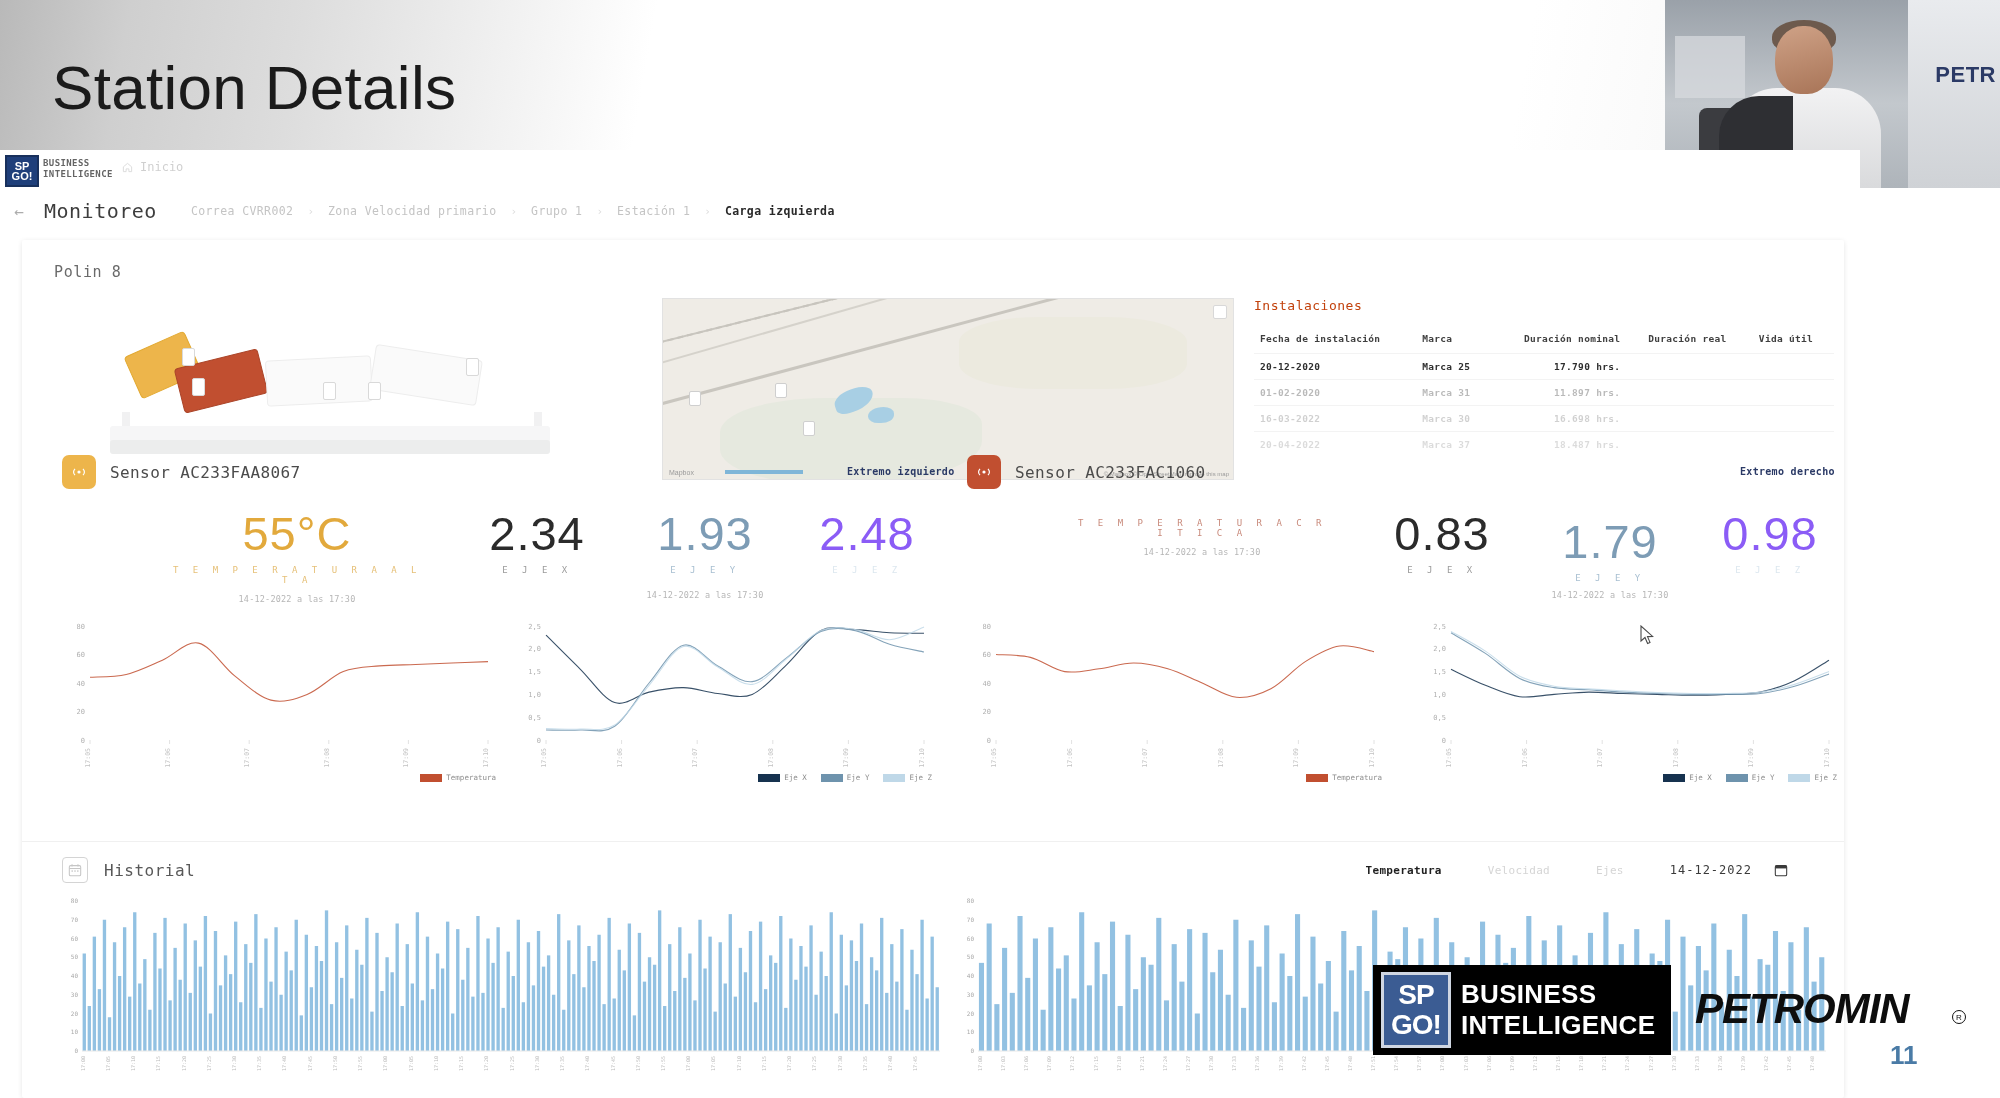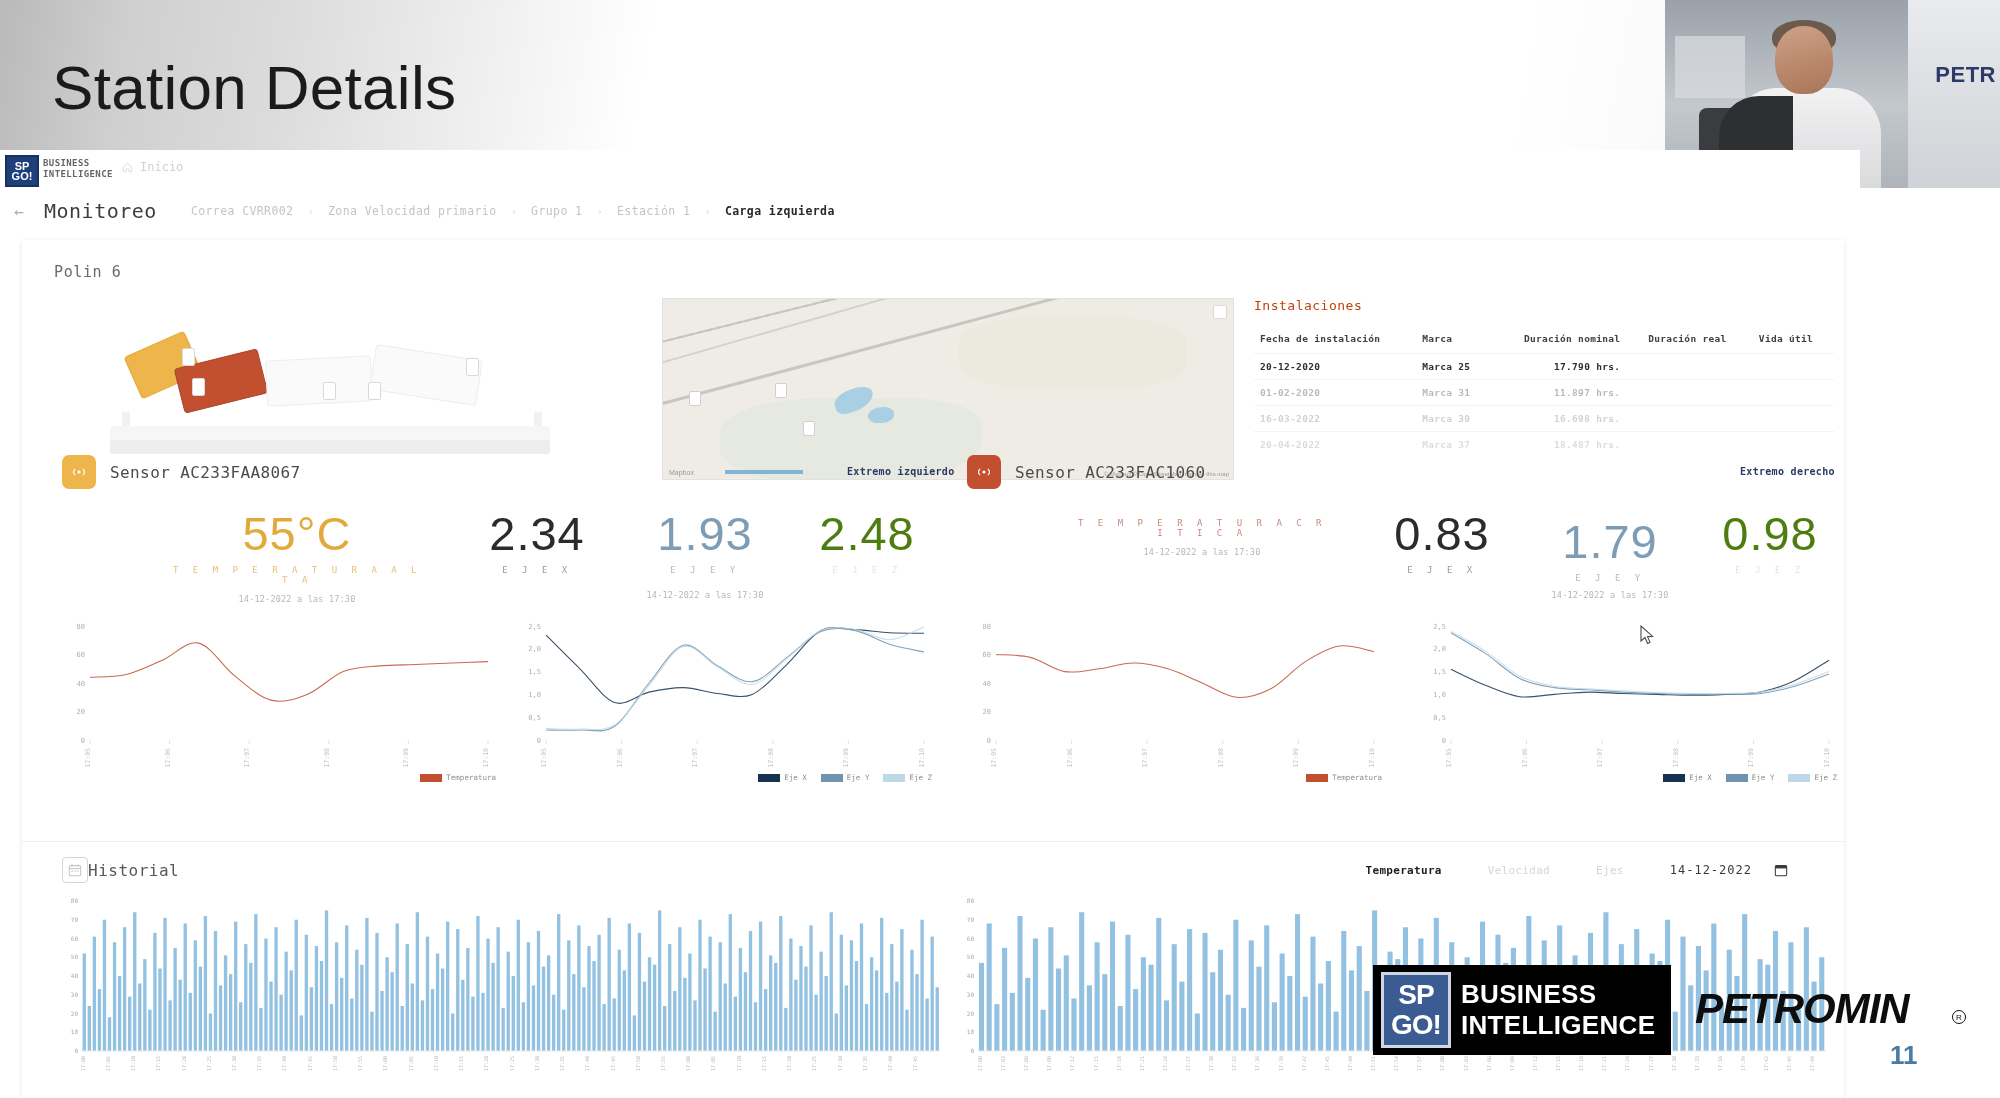--- a/index.html
+++ b/index.html
@@ -250,21 +250,21 @@
   .metric .lbl {
     margin-top: 8px; font-size:9px; letter-spacing: 4.5px;
   }
   .metric .ts {
     margin-top: 9px; font-size:8.5px; color:#b6b6b6; letter-spacing:.2px;
   }
   .c-amber { color:#e2a93c; }
   .c-red { color:#c1573a; }
   .c-dark { color:#2b2b2b; }
   .c-mid { color:#7d9cb5; }
-  .c-light { color:#4d7c0f; }
+  .c-light { color:#8b5cf6; }
   .lbl.c-amber { color:#e6c078; }
   .lbl.c-red { color:#c8897a; }
   .lbl.c-dark { color:#9b9b9b; }
   .lbl.c-mid { color:#a8bfd1; }
   .lbl.c-light { color:#dce7ef; }
 
   
   .mini { position:absolute; }
   .mini svg { display:block; }
   .mini .ylab { font-size:7px; fill:#b0b0b0; font-family:"DejaVu Sans Mono", monospace; }
@@ -273,21 +273,21 @@
     position:absolute; display:flex; align-items:center; gap:6px;
     font-size:7.5px; color:#8d8d8d;
   }
   .legend .sw { width:22px; height:8px; display:inline-block; }
   .legend .grp { display:flex; align-items:center; gap:4px; margin-left:8px; }
 
   
   .hist-divider {
     position:absolute; left:0; top:601px; width:1822px; height:1px; background:#f0f0f0;
   }
-  .hist-head { position:absolute; left:40px; top:617px; display:flex; align-items:center; }
+  .hist-head { position:absolute; left:40px; top:617px; display:flex; align-items:center; gap:16px; }
   .hist-icon {
     width:26px; height:26px; border:1.5px solid #d4d4d4; border-radius:4px;
     display:flex; align-items:center; justify-content:center;
   }
   .hist-title { font-size:16px; color:#585858; letter-spacing:.5px; }
   .hist-tabs { position:absolute; right:56px; top:623px; display:flex; align-items:center; gap:46px; }
   .hist-tab { font-size:11px; color:#d5d5d5; letter-spacing:.3px; }
   .hist-tab.active { color:#1f1f1f; font-weight:700; }
   .date-box {
     display:flex; align-items:center; gap:22px;
@@ -386,21 +386,21 @@
         <span class="crumb">Grupo 1</span>
         <span class="crumb-sep">›</span>
         <span class="crumb">Estación 1</span>
         <span class="crumb-sep">›</span>
         <span class="crumb active">Carga izquierda</span>
       </div>
   </div>
 
   <div class="card">
 
-    <div class="card-title">Polin 6</div>
+    <div class="card-title">Polin 8</div>
 
     <div class="roller-wrap">
       <div class="roll hot-a" style="left:60px; top:42px; width:66px; transform: rotate(-24deg);"></div>
       <div class="roll hot-b" style="left:108px; top:58px; width:86px; transform: rotate(-14deg);"></div>
       <div class="roll" style="left:196px; top:58px; width:106px; transform: rotate(-3deg);"></div>
       <div class="roll" style="left:302px; top:52px; width:108px; transform: rotate(9deg);"></div>
       <div class="bracket" style="left:122px; top:78px;"></div>
       <div class="bracket" style="left:253px; top:82px;"></div>
       <div class="bracket" style="left:298px; top:82px;"></div>
       <div class="bracket" style="left:396px; top:58px;"></div>

